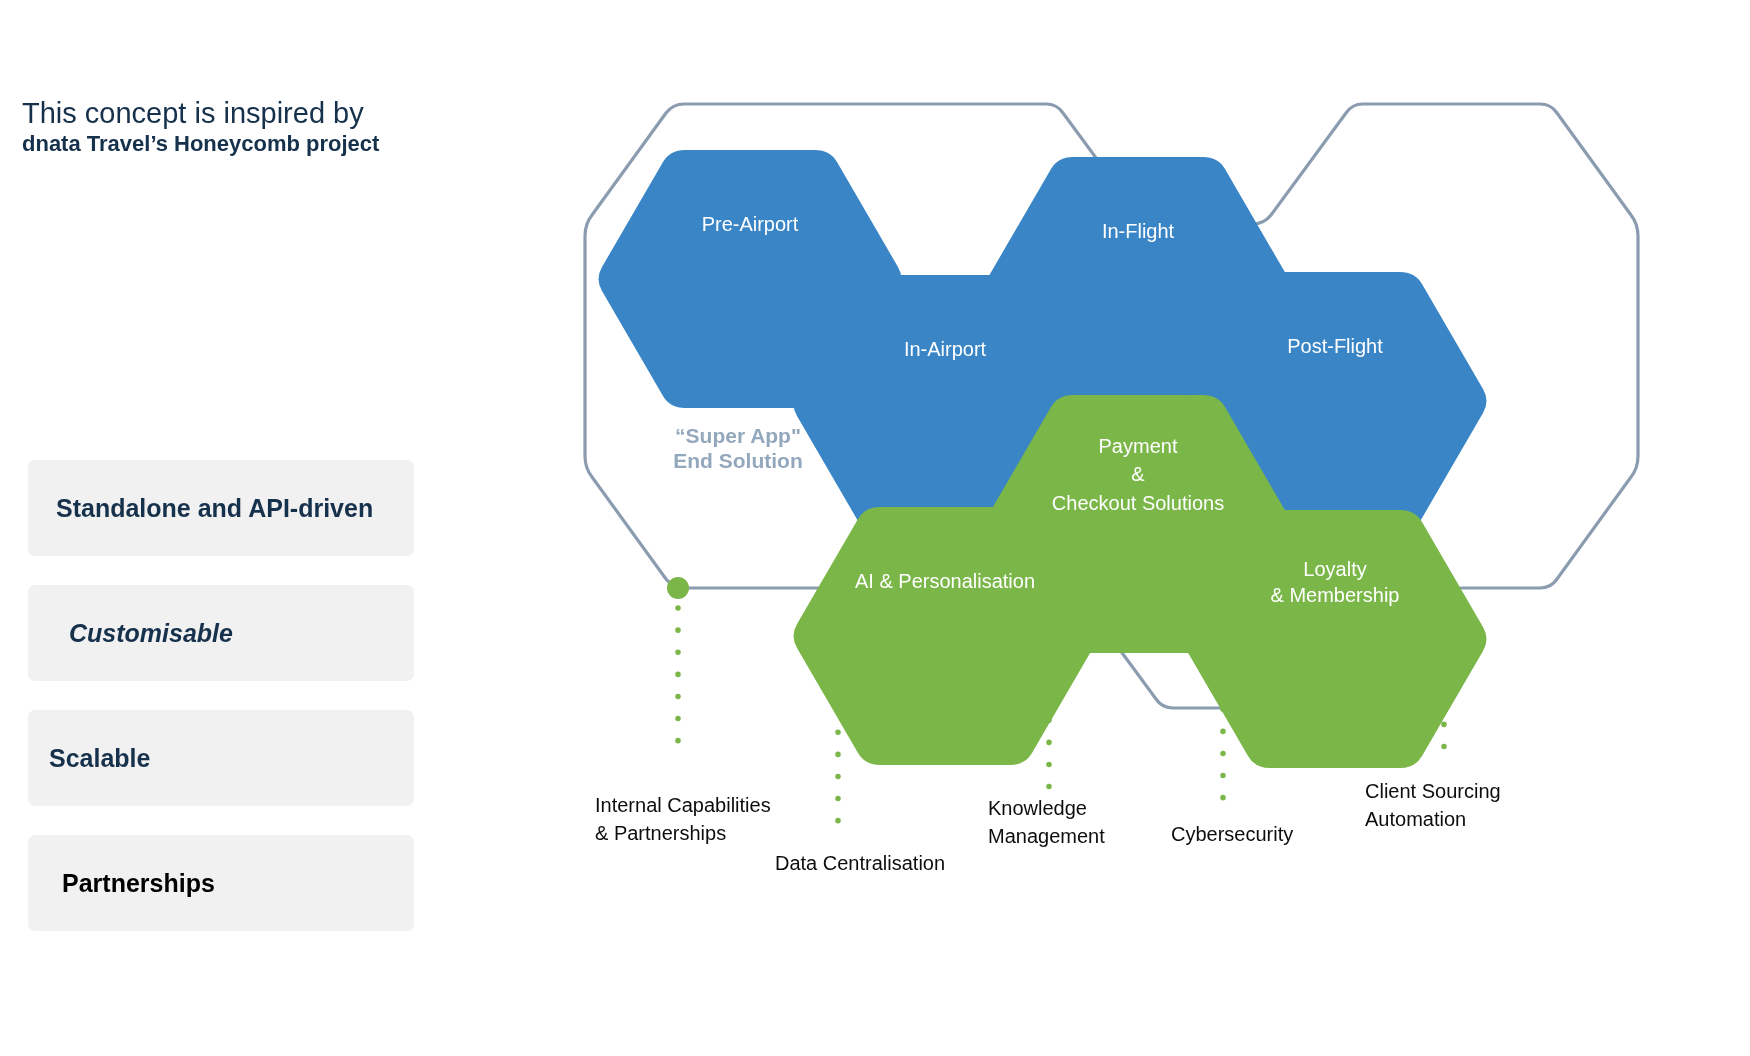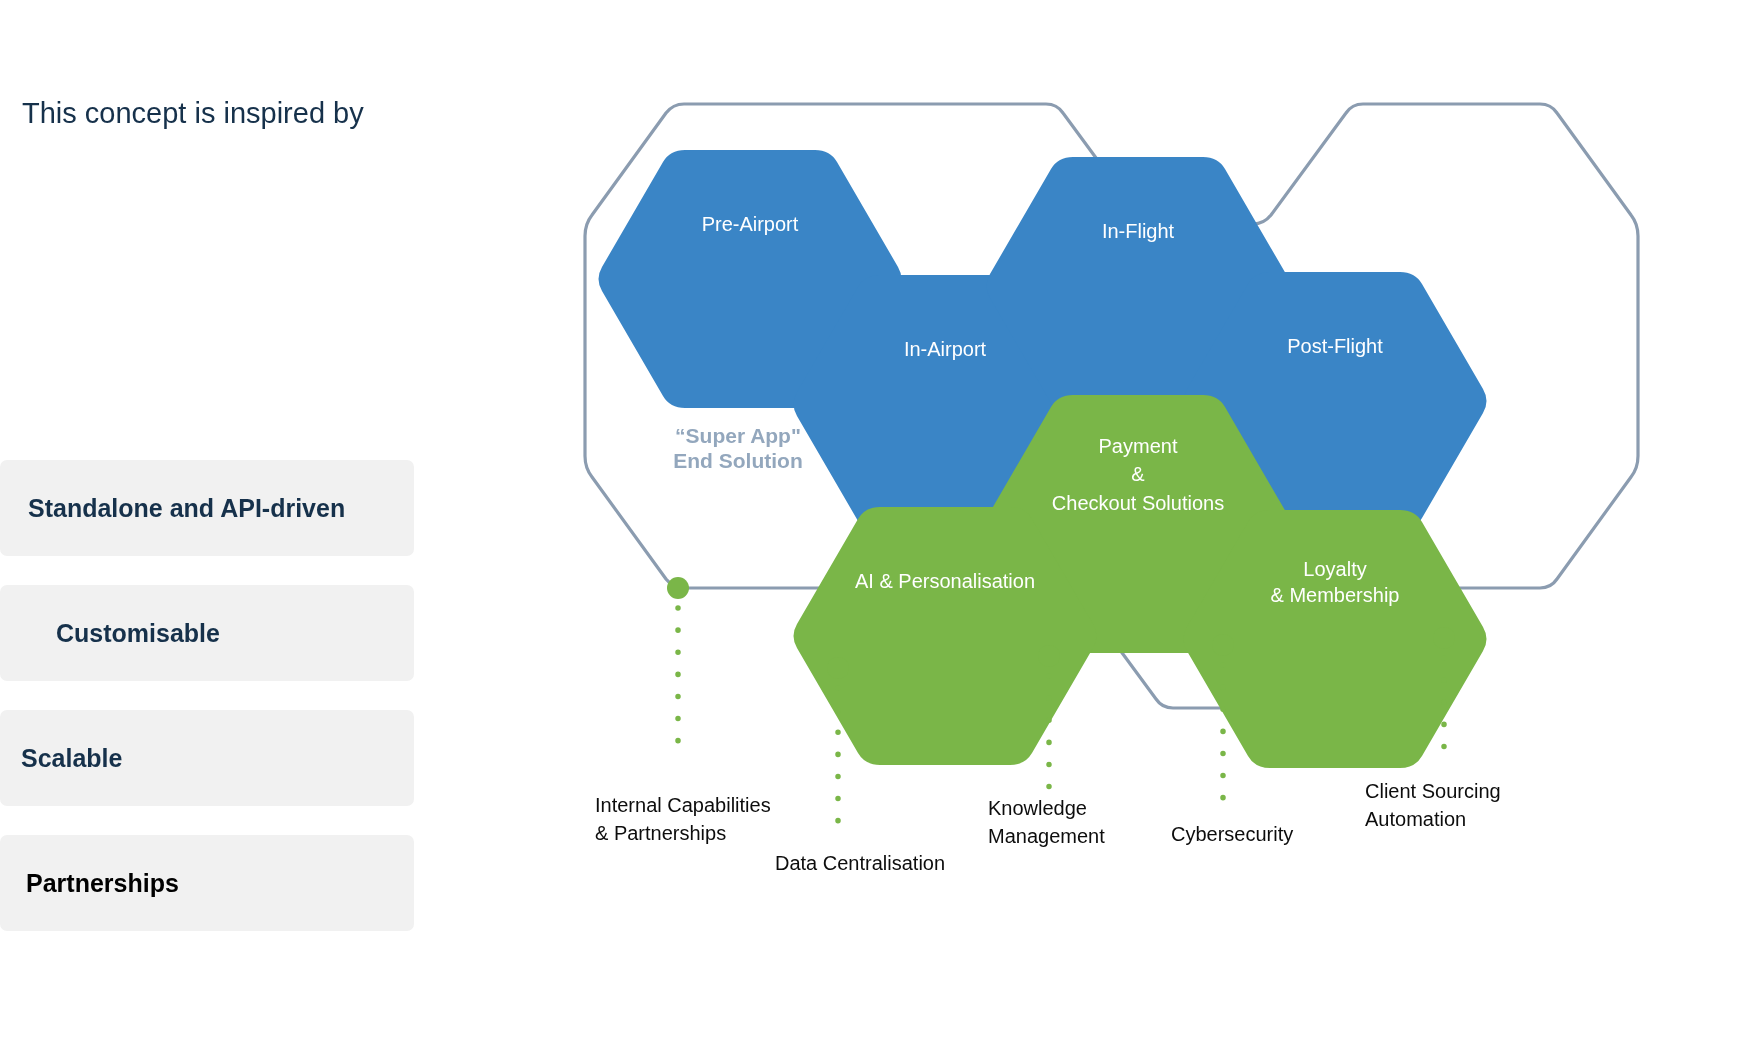--- a/index.html
+++ b/index.html
@@ -41,31 +41,32 @@
     top: 460px;
     width: 414px;
   }
   .pillar {
     background: #f1f1f1;
     border-radius: 7px;
     height: 96px;
     margin-bottom: 29px;
     display: flex;
     align-items: center;
+    margin-left: 28px;
   }
   .pillar-label {
     font-size: 25px;
     font-weight: bold;
     color: #16314b;
     white-space: nowrap;
   }
   .pillar.p0 .pillar-label { padding-left: 28px; }
-  .pillar.p1 .pillar-label { padding-left: 56px; }
+  .pillar.p1 .pillar-label { padding-left: 41px; font-style: italic; }
   .pillar.p2 .pillar-label { padding-left: 21px; }
-  .pillar.p3 .pillar-label { padding-left: 26px; color: #000000; }
+  .pillar.p3 .pillar-label { padding-left: 34px; color: #000000; }
 
   
   #diagram {
     position: absolute;
     left: 560px;
     top: 60px;
     width: 1100px;
     height: 930px;
   }
   #diagram svg { display: block; }
@@ -88,20 +89,21 @@
     fill: #0d0d0d;
     font-family: "Liberation Sans", sans-serif;
     font-size: 20px;
   }
 </style>
 </head>
 <body>
 
 <div id="intro">
   <div class="line1">This concept is inspired by</div>
+  <div class="line2">dnata Travel’s Honeycomb project</div>
 </div>
 
 <div id="pillars">
   <div class="pillar p0">
     <span class="pillar-label">Standalone and API-driven</span>
   </div>
   <div class="pillar p1">
     <span class="pillar-label">Customisable</span>
   </div>
   <div class="pillar p2">

